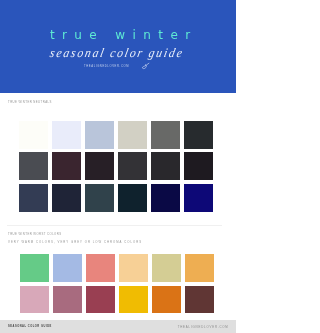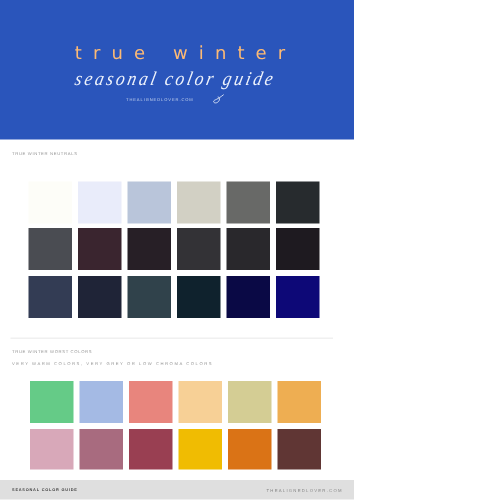--- a/index.html
+++ b/index.html
@@ -40,21 +40,21 @@
           letter-spacing:0.52px;line-height:4px;font-family:"Liberation Sans",sans-serif;white-space:nowrap;}
   .foot-r{position:absolute;right:7.5px;top:324.7px;color:#8a8a8a;font-size:2.85px;
           letter-spacing:0.82px;line-height:4px;font-family:"Liberation Sans",sans-serif;white-space:nowrap;}
 </style>
 </head>
 <body>
 
 <div class="page">
 
   <div class="hero" style="background: rgb(42, 85, 187);">
-    <div class="hero-title" style="color: #fdba74;">true winter</div>
+    <div class="hero-title" style="color: #5eead4;">true winter</div>
 
     <div class="hero-script"><span style="color: rgb(238, 243, 252);">seasonal color guide</span></div>
 
     <div class="hero-url" style="color: rgb(198, 212, 238);">THEALIGNEDLOVER.COM</div>
 
     <svg class="hero-orn" viewBox="0 0 16 13">
       <path d="M15.0 0.5 C11.5 3.3 8.0 5.6 5.4 6.8 C3.0 7.9 0.9 8.6 0.9 10.2 C0.9 11.8 3.0 12.6 5.2 11.9 C7.6 11.1 9.4 8.9 9.4 6.6 C9.4 5.0 8.6 3.9 7.4 3.6" fill="none" stroke="#e6ecf9" stroke-width="1.25" stroke-linecap="round"></path>
     </svg>
   </div>
 

